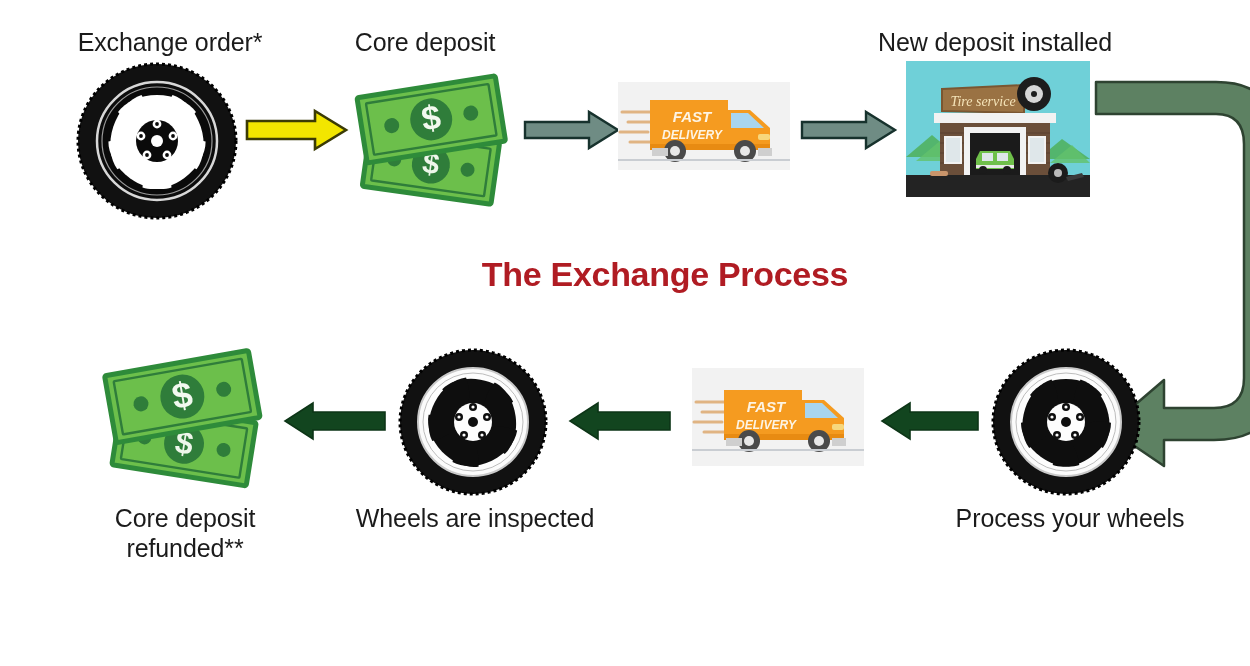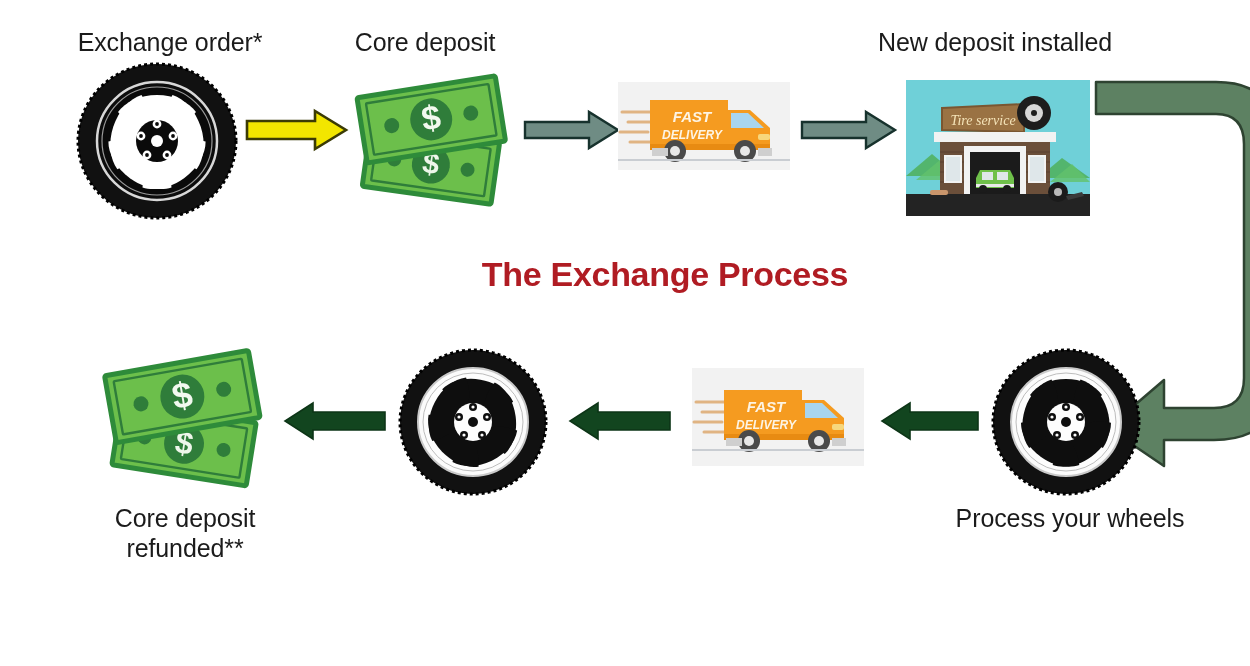--- a/index.html
+++ b/index.html
@@ -157,21 +157,21 @@
       <line x1="0" y1="78" x2="172" y2="78" stroke="#c9cdd2" stroke-width="2"></line>
     </svg>
   </div>
 
   <div class="abs" style="left:760px;top:110px;">
     <svg width="98" height="40" viewBox="0 0 98 40">
       <path d="M2 12 L66 12 L66 2 L95 20 L66 38 L66 28 L2 28 Z" fill="#6f8c84" stroke="#17322d" stroke-width="2.4" stroke-linejoin="miter"></path>
     </svg>
   </div>
 
-  <div class="abs" style="left:866px;top:80px;text-align:center;">
+  <div class="abs" style="left:866px;top:61px;text-align:center;">
     <svg width="184" height="136" viewBox="0 0 184 136">
       <rect x="0" y="0" width="184" height="136" fill="#6fd0d8"></rect>
 
       <path d="M0 96 L26 74 L52 96 Z" fill="#4fb05a" opacity="0.85"></path>
       <path d="M10 100 L34 80 L60 100 Z" fill="#63c26c" opacity="0.8"></path>
       <path d="M132 98 L156 78 L184 98 Z" fill="#4fb05a" opacity="0.85"></path>
       <path d="M144 102 L166 84 L184 102 Z" fill="#63c26c" opacity="0.8"></path>
 
       <path d="M36 28 L118 24 L118 52 L36 50 Z" fill="#9a7243" stroke="#7a5631" stroke-width="2"></path>
       <text x="77" y="45" font-family="'Liberation Serif',serif" font-size="14" font-style="italic" fill="#f4e3b8" text-anchor="middle">Tire service</text>
@@ -331,20 +331,21 @@
         <circle cx="75" cy="59" r="1.6"></circle>
           <circle cx="89" cy="69" r="1.6"></circle>
         <circle cx="84" cy="87" r="1.6"></circle>
           <circle cx="66" cy="87" r="1.6"></circle>
         <circle cx="61" cy="69" r="1.6"></circle>
       </g>
       <circle cx="75" cy="74" r="5" fill="#0e0e0e"></circle>
     </svg>
   </div>
 
+  <div class="lbl" style="left:290px;top:504px;width:290px;">Wheels are inspected</div>
 
   <div class="abs" style="left:243px;top:402px;">
     <svg width="104" height="38" viewBox="0 0 104 38">
       <path d="M102 10 L30 10 L30 1 L2 19 L30 37 L30 28 L102 28 Z" fill="#12451f" stroke="#0d3517" stroke-width="1.6" stroke-linejoin="miter"></path>
     </svg>
   </div>
 
   <div class="abs" style="left:56px;top:348px;">
     <svg width="180" height="144" viewBox="0 0 180 144">
       <g transform="rotate(9 90 96)">

